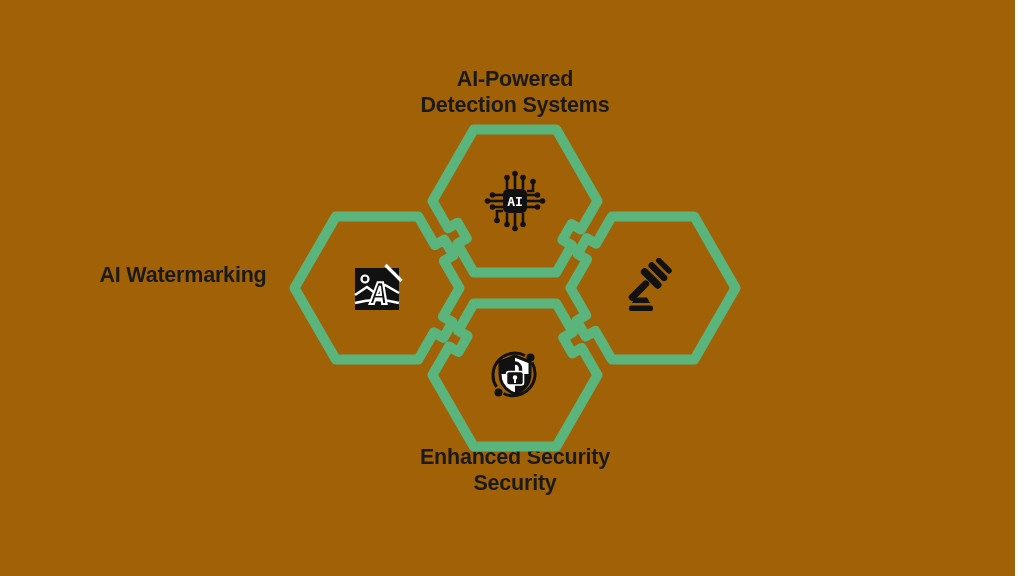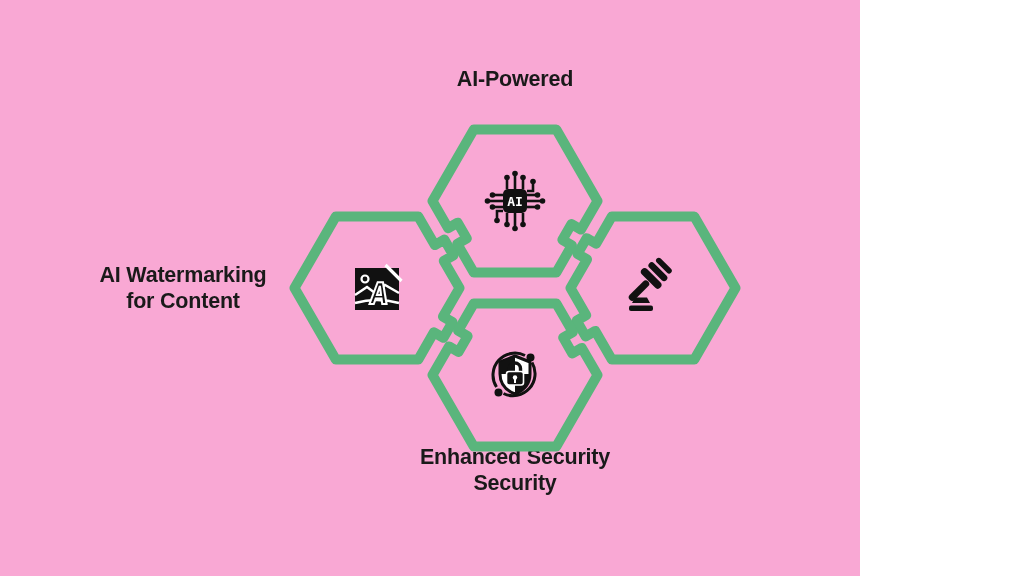--- a/index.html
+++ b/index.html
@@ -1,17 +1,17 @@
 <!DOCTYPE html>
 <html><head>
 <meta charset="utf-8">
 <style>
   html,body{margin:0;padding:0;background:#ffffff;}
   #canvas{
-    position:relative;width:860px;height:576px;background:#f9a8d4;
+    position:relative;width:1015px;height:576px;background:#a16207;
     font-family:"Liberation Sans","DejaVu Sans",sans-serif;overflow:hidden;
   }
   .label{
     position:absolute;text-align:center;color:#1a1a1a;
     font-weight:700;font-size:21.5px;line-height:26px;letter-spacing:-0.2px;
   }
   .label div{white-space:nowrap;}
   #label-top{left:365px;top:66px;width:300px;}
   #label-left{left:38px;top:262px;width:290px;}
   #label-right{left:698px;top:262px;width:285px;}
@@ -20,24 +20,24 @@
   .hexpath{fill:none;stroke-width:10;stroke-linejoin:round;stroke-linecap:round;}
   .icon{color:#111111;}
 </style>
 </head>
 <body>
 
 <div id="canvas">
 
   <div class="label" id="label-top">
     <div>AI-Powered</div>
+    <div>Detection Systems</div>
   </div>
   <div class="label" id="label-left">
     <div>AI Watermarking</div>
-    <div>for Content</div>
   </div>
   <div class="label" id="label-bottom">
     <div>Enhanced Security</div>
     <div>Security</div>
   </div>
 
   <svg width="1024" height="576" viewBox="0 0 1024 576" style="position:absolute;left:0;top:0;">
 
     <path class="hexpath" d="M473.8,129.6 L556.3,129.6 L597.5,201
              L581,229.6 L571.5,224.1 L562.4,239.8 L571.9,245.3

